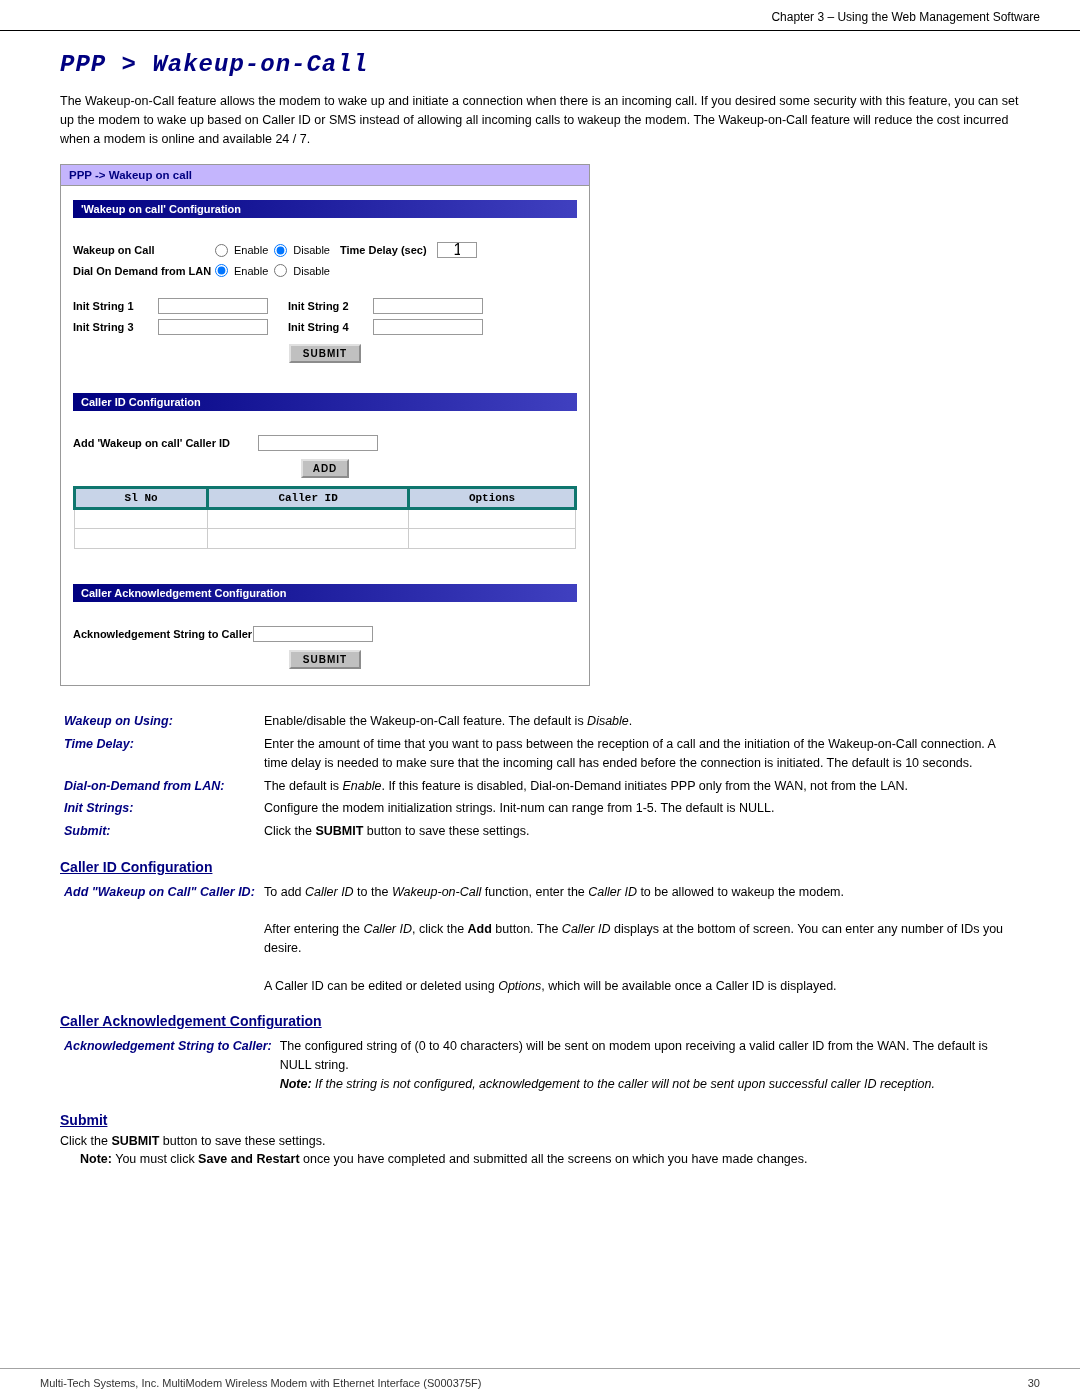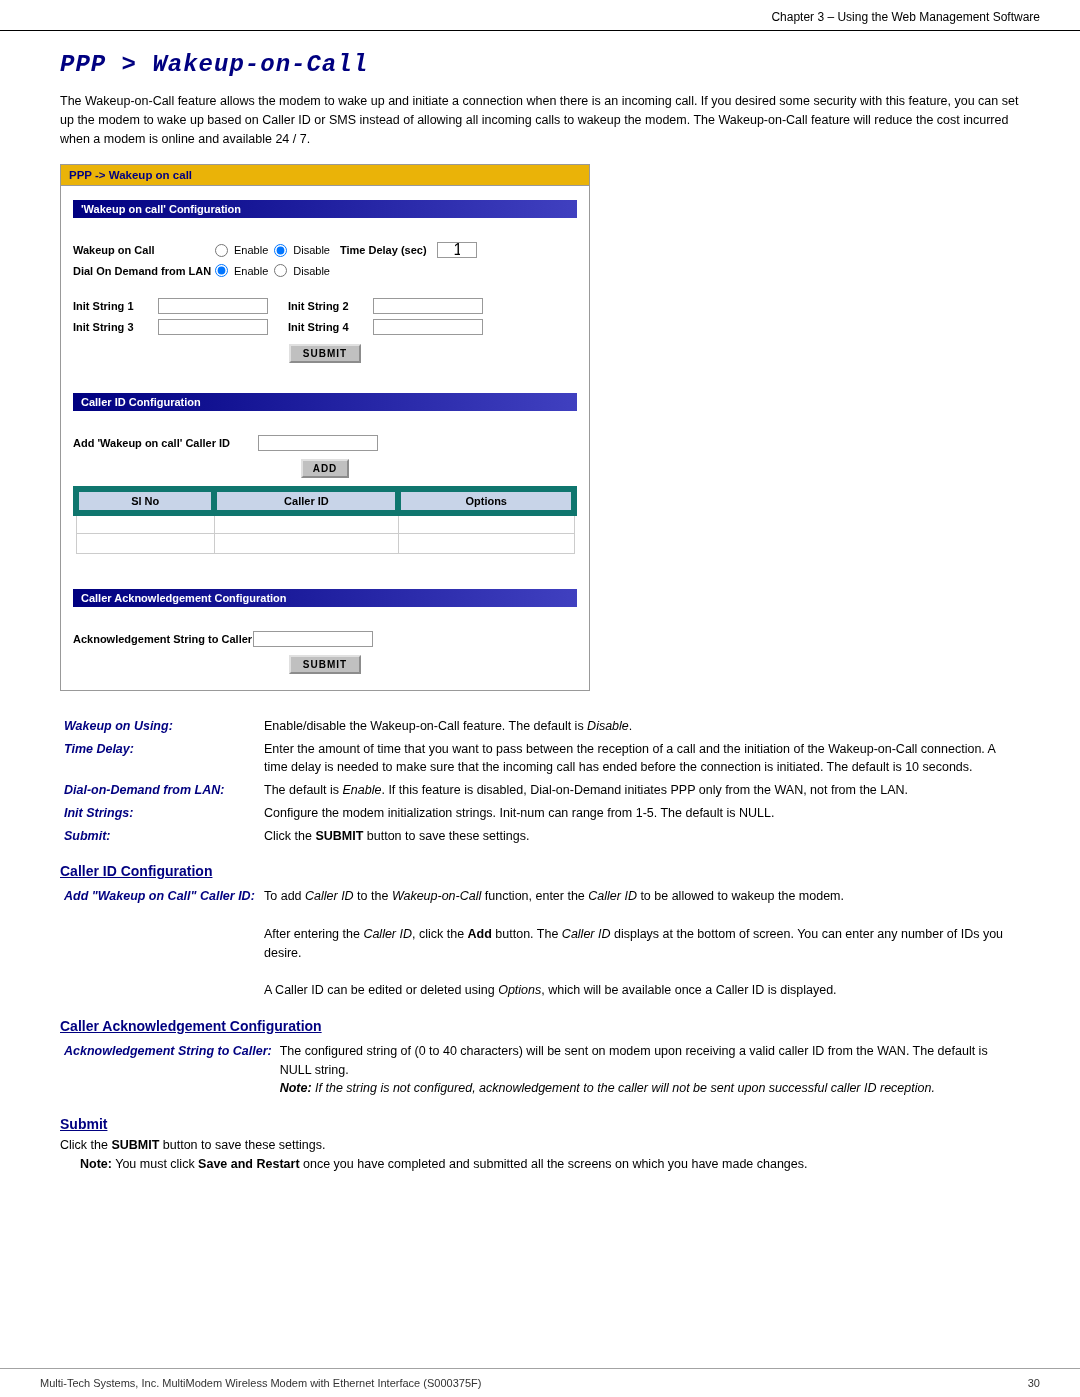--- a/index.html
+++ b/index.html
@@ -64,21 +64,21 @@
 
     
     .ui-panel {
       border: 1px solid #999;
       background: #fff;
       margin-bottom: 24px;
       width: 530px;
     }
 
     .ui-panel-header {
-      background: #eab308;
+      background: #c4b5fd;
       padding: 4px 8px;
       font-size: 11.5px;
       font-weight: bold;
       color: #000080;
       border-bottom: 1px solid #999;
     }
 
     .section-header {
       background: linear-gradient(to right, #000080, #4040c0);
       padding: 3px 8px;
@@ -183,25 +183,26 @@
     
     .caller-table {
       width: 100%;
       border-collapse: collapse;
       font-size: 11px;
       margin-top: 4px;
     }
 
     .caller-table th {
       background: #c8d4e8;
-      border: 6px solid #0f766e;
+      border: 3px solid #0f766e;
       padding: 3px 8px;
       text-align: center;
       font-weight: bold;
       font-size: 11px;
+      font-family: Liberation Mono, monospace;
     }
 
     .caller-table td {
       border: 1px solid #ccc;
       padding: 3px 8px;
       height: 18px;
     }
 
     .table-row-empty {
       height: 20px;

